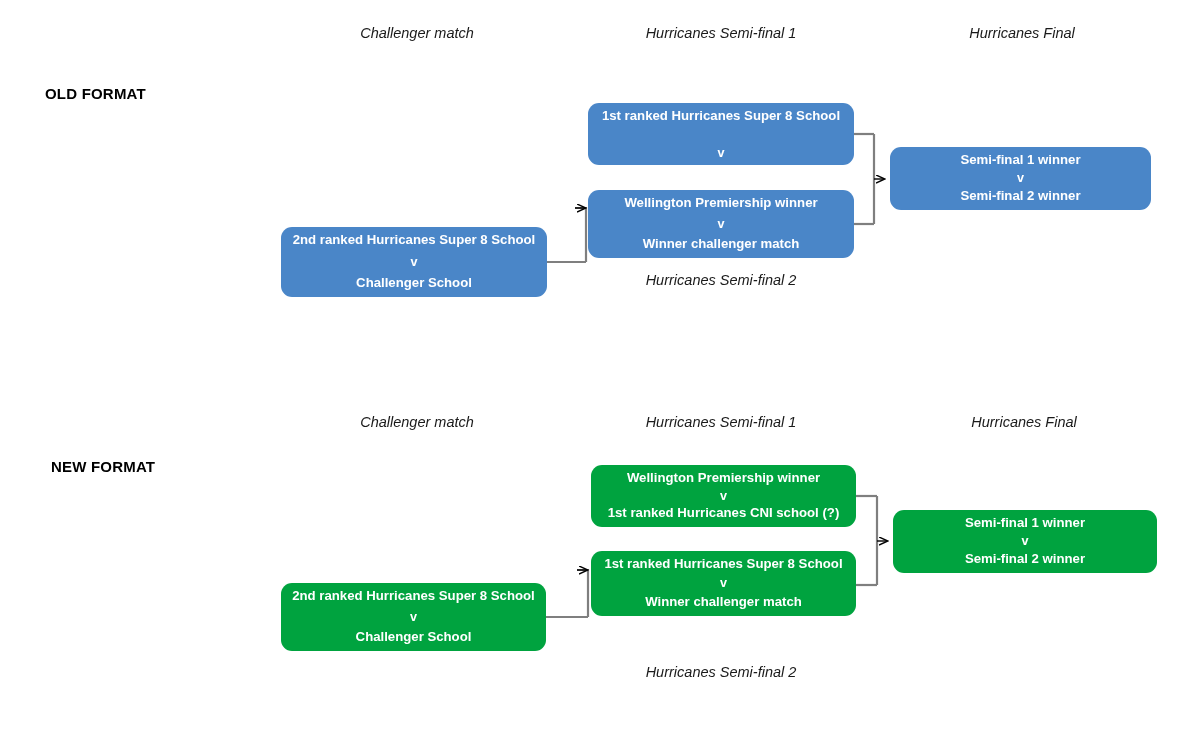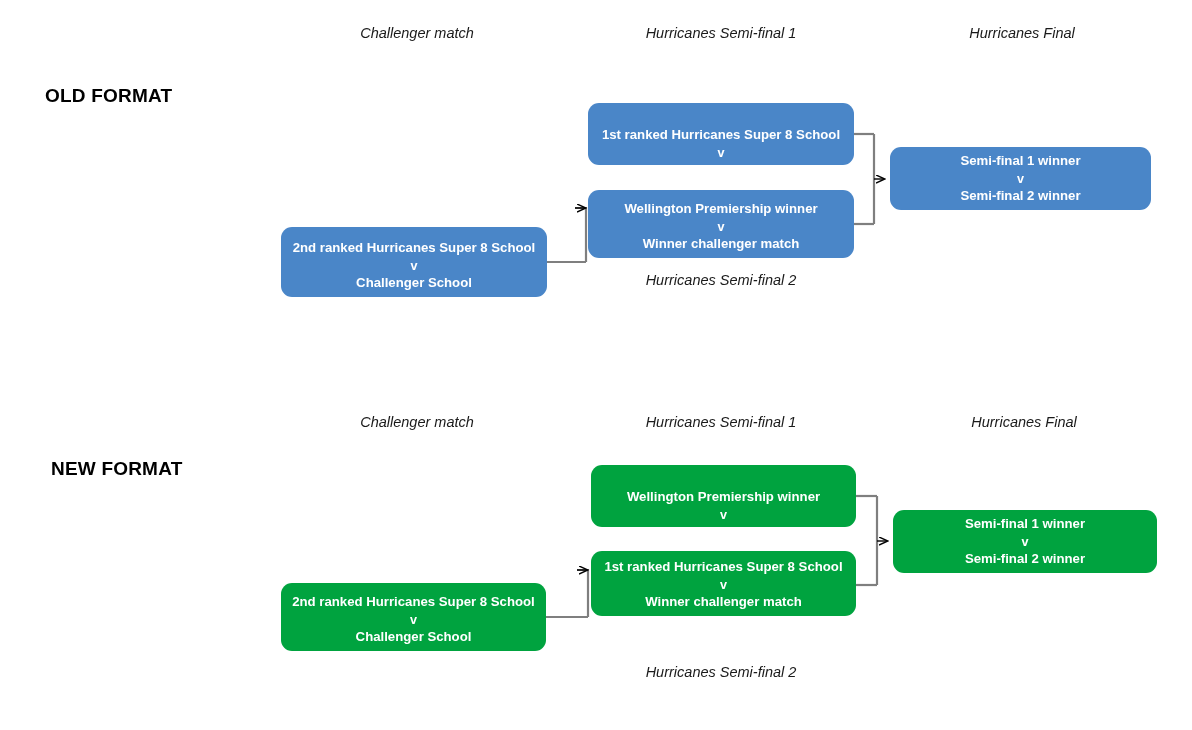--- a/index.html
+++ b/index.html
@@ -21,21 +21,21 @@
     position: absolute;
     left: 0;
     top: 0;
     width: 960px;
     height: 730px;
   }
 
   
   .format-title {
     position: absolute;
-    font-size: 19px;
+    font-size: 15px;
     font-weight: bold;
     color: #000000;
     letter-spacing: 0.2px;
     white-space: nowrap;
   }
 
   
   .col-caption {
     position: absolute;
     font-size: 14.5px;
@@ -50,21 +50,21 @@
   .match-box {
     position: absolute;
     border-radius: 11px;
     color: #ffffff;
     font-weight: bold;
     font-size: 13.2px;
     line-height: 1.42;
     display: flex;
     flex-direction: column;
     align-items: center;
-    justify-content: flex-end;
+    justify-content: space-between;
     text-align: center;
     box-sizing: border-box;
     padding: 4px 8px;
   }
   .match-box .vs {
     font-size: 12.6px;
     font-weight: bold;
     line-height: 1.30;
   }
   .match-box .team {
@@ -126,20 +126,21 @@
 
   <div class="col-caption" style="left:721px; top:414px;">Hurricanes Semi-final 1</div>
 
   <div class="col-caption" style="left:1024px; top:414px;">Hurricanes Final</div>
 
   <div class="format-title" style="left:51px; top:458px;">NEW FORMAT</div>
 
   <div class="match-box box-green" style="left:591px; top:465px; width:265px; height:62px;">
     <span class="team">Wellington Premiership winner</span>
     <span class="vs">v</span>
+    <span class="team">1st ranked Hurricanes CNI school (?)</span>
   </div>
 
   <div class="match-box box-green" style="left:591px; top:551px; width:265px; height:65px;">
     <span class="team">1st ranked Hurricanes Super 8 School</span>
     <span class="vs">v</span>
     <span class="team">Winner challenger match</span>
   </div>
 
   <div class="match-box box-green" style="left:281px; top:583px; width:265px; height:68px;">
     <span class="team">2nd ranked Hurricanes Super 8 School</span>

